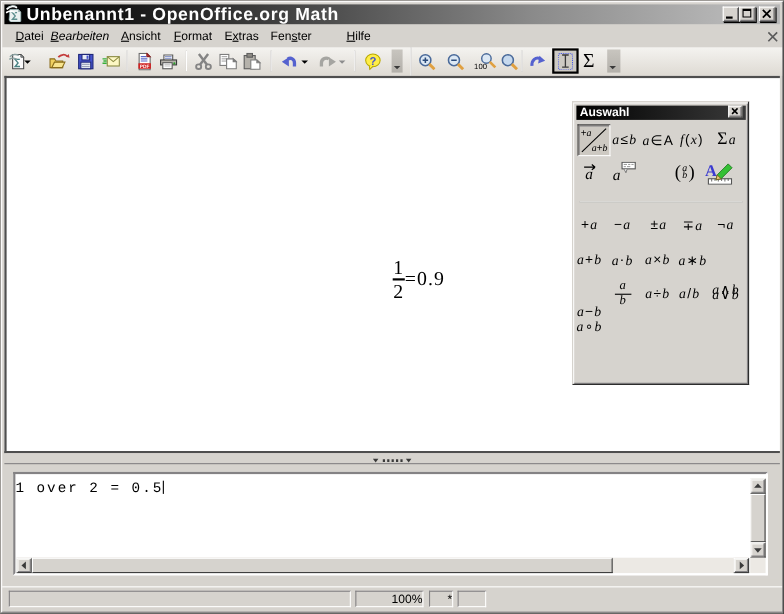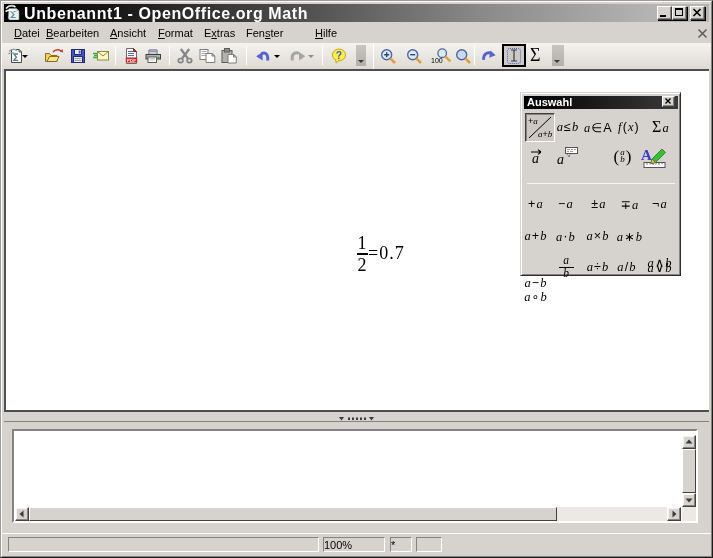--- a/index.html
+++ b/index.html
@@ -56,23 +56,23 @@
 .sbbtn { position:absolute; background:#d6d3ce;
   border-top:1px solid #fff; border-left:1px solid #fff;
   border-right:1px solid #404040; border-bottom:1px solid #404040;
   box-shadow:inset -1px -1px 0 #848284, inset 1px 1px 0 #f4f3f0; }
 #pclose svg, .winbtn svg, .sbbtn svg { display:block; margin:0 auto; }
 
 #statusbar { left:2px; top:533px; width:709px; height:20px; border-top:1px solid #fff; }
 .sfield { position:absolute; top:3px; height:15px;
   border-top:1px solid #848284; border-left:1px solid #848284;
   border-bottom:1px solid #fff; border-right:1px solid #fff;
-  font-size:11px; color:#000; text-align:left; }
-
-#panel { left:520px; top:92px; width:161px; height:184px; background:#d6d3ce;
+  font-size:11px; color:#000; text-align:right; }
+
+#panel { left:520px; top:92px; width:161px; height:258px; background:#d6d3ce;
   border-left:1px solid #d6d3ce; border-top:1px solid #d6d3ce;
   border-right:1px solid #2c2c2c; border-bottom:1px solid #2c2c2c;
   box-shadow:inset 1px 1px 0 #fff, inset -1px -1px 0 #848284; }
 #ptitle { position:absolute; left:3px; top:3px; width:154px; height:13px;
   background:linear-gradient(to right,#000,#3a3a3a); }
 #ptitle span { position:absolute; left:3px; top:0px; color:#fff; font-weight:bold; font-size:11px; }
 #pclose { position:absolute; left:141px; top:3px; width:13px; height:11px; background:#d6d3ce;
   border-top:1px solid #fff; border-left:1px solid #fff;
   border-right:1px solid #404040; border-bottom:1px solid #404040;
   box-shadow:inset -1px -1px 0 #848284; }
@@ -106,21 +106,21 @@
     <div style="position:absolute;left:2px;top:1px;width:8px;height:8px;border:1px solid #000;border-top-width:2px;"></div>
   </div>
 <div class="abs winbtn" style="left:690px;">
     <svg width="13" height="12" viewBox="0 0 13 12">
       <path d="M2.5 2 l7 7 M9.5 2 l-7 7" stroke="#000" stroke-width="1.6"></path>
     </svg>
   </div>
 
 <div class="abs" id="menubar">
   <span class="mitem" style="left:12px;text-align:center;"><span class="u">D</span>atei</span>
-  <span class="mitem" style="left:44px;"><span class="u">B</span>earbeiten</span>
+  <span class="mitem" style="left:44px;font-style:italic;"><span class="u">B</span>earbeiten</span>
   <span class="mitem" style="left:108px;"><span class="u">A</span>nsicht</span>
   <span class="mitem" style="left:156px;"><span class="u">F</span>ormat</span>
   <span class="mitem" style="left:202px;">E<span class="u">x</span>tras</span>
   <span class="mitem" style="left:244px;">Fen<span class="u">s</span>ter</span>
   <span class="mitem" style="left:293px;margin-left:20px;"><span class="u">H</span>ilfe</span>
   <svg class="abs" style="left:695px; top:5px;" width="11" height="11" viewBox="0 0 11 11">
       <path d="M1.5 1.5 l8 8 M9.5 1.5 l-8 8" stroke="#5a5a5a" stroke-width="1.5"></path>
     </svg>
 </div>
 
@@ -257,37 +257,38 @@
   </div>
 
   <div style="position:absolute; left:528px; top:2px; font-family:'Liberation Serif',serif; font-size:18px; color:#000;">Σ</div>
   <div class="tend" style="left:550px;width:12px">
       <div class="tdrop" style="border-top-color:#3a3a3a;"></div>
     </div>
 </div>
 
 <div class="abs" id="canvas"></div>
 <div class="abs" id="formula">
-  <div id="frac"><span class="num">1</span><div id="fbar"></div><span class="den">2</span></div><span id="eq">=0.7</span>
+  <div id="frac"><span class="num">1</span><div id="fbar"></div><span class="den">2</span></div><span id="eq">=0.9</span>
 </div>
 
 <div class="abs" id="splitter">
   <svg id="splitglyphs" width="40" height="8" viewBox="0 0 40 8">
     <polygon points="0,2 5,2 2.5,5.5" fill="#3a3a3a"></polygon>
     <rect x="9" y="2.5" width="2" height="2.5" fill="#3a3a3a"></rect>
     <rect x="13" y="2.5" width="2" height="2.5" fill="#3a3a3a"></rect>
     <rect x="17" y="2.5" width="2" height="2.5" fill="#3a3a3a"></rect>
     <rect x="21" y="2.5" width="2" height="2.5" fill="#3a3a3a"></rect>
     <rect x="25" y="2.5" width="2" height="2.5" fill="#3a3a3a"></rect>
     <polygon points="30,2 35,2 32.5,5.5" fill="#3a3a3a"></polygon>
   </svg>
 </div>
 
 <div class="abs" id="cmdframe">
   <div id="cmdsunk">
+    <div id="cmdtext2">1 over 2 = 0.5<span style="display:inline-block;width:1px;height:12px;background:#000;vertical-align:-2px;"></span></div>
 
     <div style="position:absolute; right:0; top:4px; width:14px; height:72px; background:#ece9e4;">
       <div class="sbbtn" style="left:0; top:0; width:14px; height:14px;">
           <svg width="12" height="12" viewBox="0 0 12 12">
             <polygon points="6,3.5 9.5,7.5 2.5,7.5" fill="#3a3a3a"></polygon>
           </svg>
         </div>
       <div class="sbbtn" style="left:0; top:14px; width:14px; height:44px; box-shadow:none; background:#d6d3ce;"></div>
       <div class="sbbtn" style="left:0; bottom:0; width:14px; height:14px;">
           <svg width="12" height="12" viewBox="0 0 12 12">

